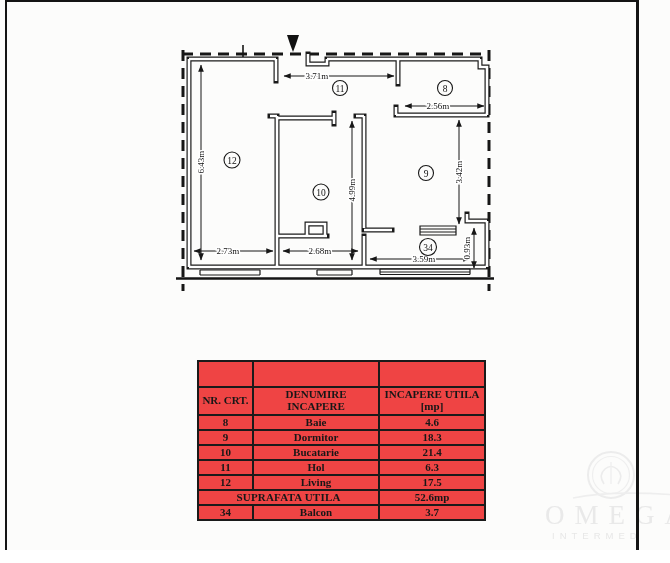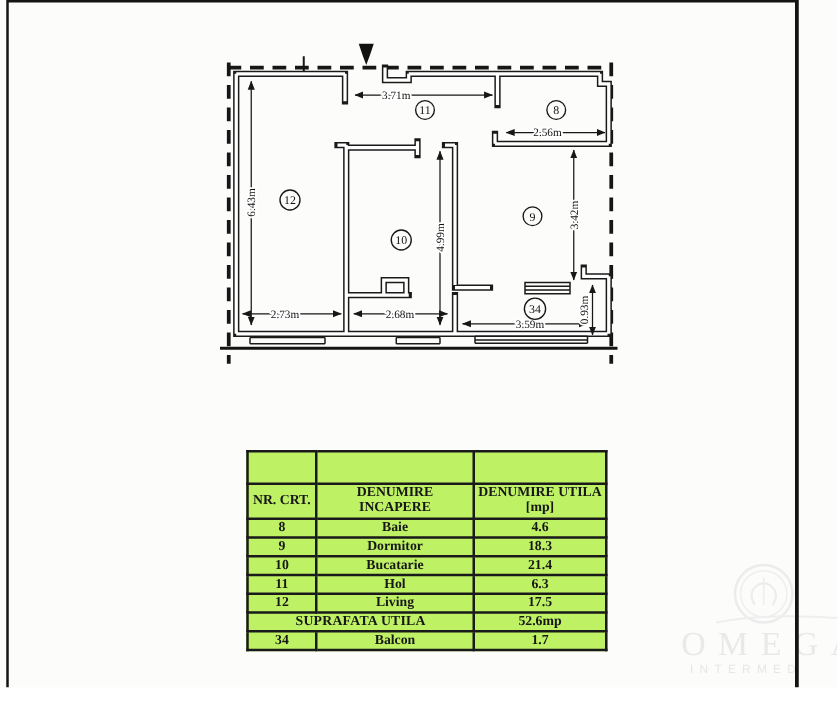--- a/index.html
+++ b/index.html
@@ -9,21 +9,21 @@
   }
   .page-frame{
     position:absolute;left:5px;top:0;width:629px;height:559px;
     border:2px solid #141414;border-right-width:3px;pointer-events:none;z-index:3;
   }
   svg.plan{position:absolute;left:0;top:0;z-index:2;}
 
   
   table.areas{
     position:absolute;left:197px;top:360px;width:275px;z-index:2;
-    border-collapse:collapse;table-layout:fixed;background:#bef264;
+    border-collapse:collapse;table-layout:fixed;background:#ef4444;
   }
   table.areas td{
     border:2px solid #1a1a1a;text-align:center;vertical-align:middle;
     font-weight:bold;font-size:11px;line-height:1.05;padding:0 2px;
     overflow:hidden;
   }
   .col-nr{width:49px;} .col-name{width:120px;} .col-area{width:100px;}
   tr.empty-row td{height:24px;}
   tr.header-row td{height:26px;font-size:11px;}
   tr.data-row td{height:13px;}
@@ -143,21 +143,21 @@
   <table class="areas">
     <tbody>
         <tr class="empty-row">
       <td class="col-nr"></td>
       <td class="col-name"></td>
       <td class="col-area"></td>
     </tr>
     <tr class="header-row">
       <td>NR. CRT.</td>
       <td>DENUMIRE INCAPERE</td>
-      <td>DENUMIRE UTILA [mp]</td>
+      <td>INCAPERE UTILA [mp]</td>
     </tr>
     <tr class="data-row">
       <td>8</td>
       <td>Baie</td>
       <td>4.6</td>
     </tr>
     <tr class="data-row">
       <td>9</td>
       <td>Dormitor</td>
       <td>18.3</td>
@@ -177,21 +177,21 @@
       <td>Living</td>
       <td>17.5</td>
     </tr>
     <tr class="data-row">
       <td colspan="2" class="total-label">SUPRAFATA UTILA</td>
       <td class="total-value">52.6mp</td>
     </tr>
     <tr class="data-row">
       <td>34</td>
       <td>Balcon</td>
-      <td>1.7</td>
+      <td>3.7</td>
     </tr>
   </tbody>
     </table>
 
   <div class="watermark">
     <svg width="200" height="120" viewBox="0 0 200 120">
       <circle cx="71" cy="35" r="23" fill="none" stroke="#ececec" stroke-width="2"></circle>
       <circle cx="71" cy="35" r="18.5" fill="none" stroke="#efefef" stroke-width="1.2"></circle>
       <path d="M64,44 q-6,-9 1,-15 q6,-5 12,0 q7,6 1,15" fill="none" stroke="#ececec" stroke-width="1.6"></path>
       <line x1="71" y1="22" x2="71" y2="44" stroke="#efefef" stroke-width="1.4"></line>

